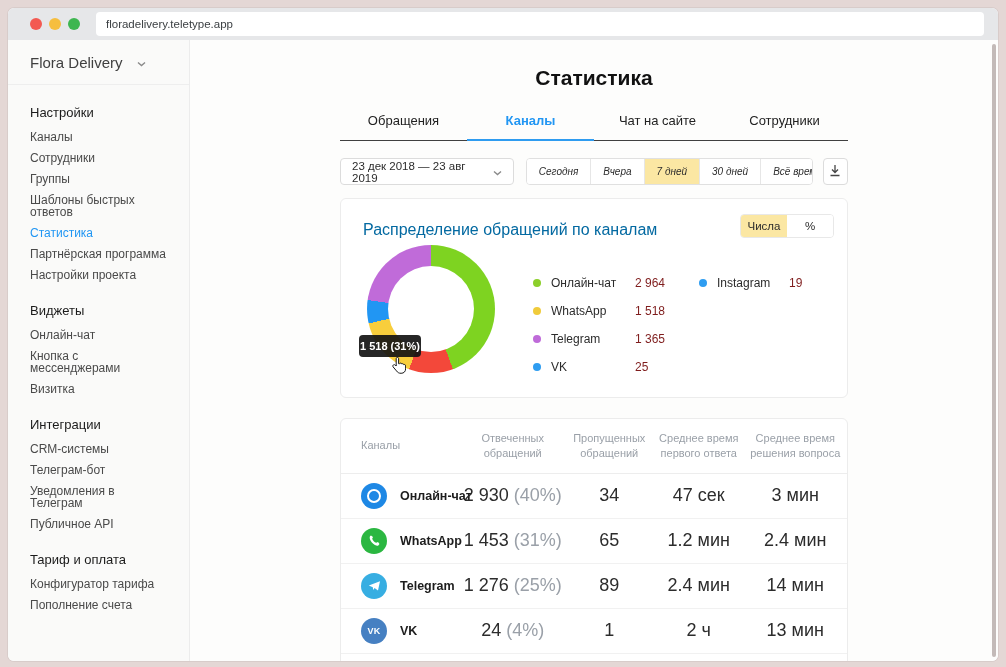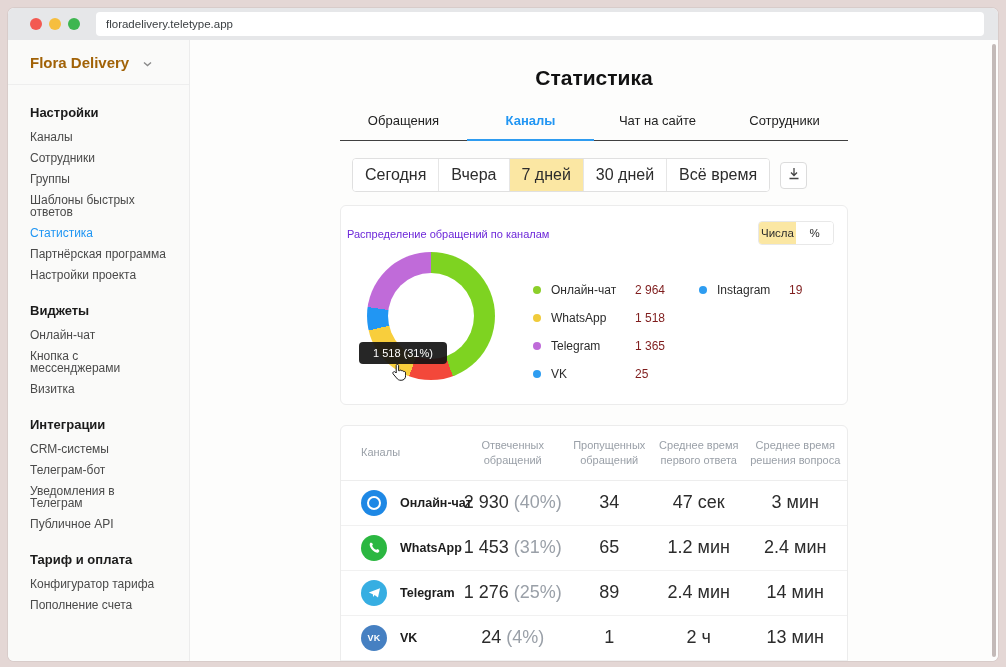--- a/index.html
+++ b/index.html
@@ -15,67 +15,67 @@
   .light.red { background:#f35a52; }
   .light.yellow { background:#f6be3f; }
   .light.green { background:#3eb650; }
   .urlbar { flex:1; height:20px; background:#ffffff; border-radius:4px; display:flex; align-items:center; padding:12px 10px; font-size:11.5px; color:#3c4043; }
 
   .winbody { display:flex; height:621px; }
 
   
   .sidebar { width:182px; background:#fafaf9; border-right:1px solid #ececec; flex-shrink:0; }
   .ws-header { height:45px; border-bottom:1px solid #eeeeee; display:flex; align-items:center; padding:0 22px; gap:14px; }
-  .ws-title { font-size:15px; font-weight:bold; color:#a16207; }
+  .ws-title { font-size:15px; font-weight:normal; color:#404040; }
   .nav { padding:20px 22px; }
   .close-settings { display:flex; align-items:center; gap:9px; font-size:12.5px; font-weight:bold; color:#1f1f1f; cursor:pointer; margin-bottom:22px; }
-  .nav-section-title { font-size:13px; font-weight:bold; color:#1b1b1b; margin:22px 0 11px; }
+  .nav-section-title { font-size:13px; font-weight:normal; color:#1b1b1b; margin:22px 0 11px; }
   .nav-section-title.first { margin-top:0; }
   .nav-item { font-size:12px; color:#4a4a4a; line-height:12px; margin-bottom:9px; cursor:pointer; }
   .nav-item.active { color:#2196f3; }
 
   
   .main { flex:1; background:#fdfdfc; overflow:hidden; display:flex; justify-content:center; position:relative; }
   .scrollstrip { position:absolute; right:2px; top:4px; bottom:4px; width:4px; background:#c3bab8; border-radius:2px; }
   .content { width:508px; padding-top:26px; }
 
   .page-title { text-align:center; font-size:21px; font-weight:bold; color:#111; }
 
   .tabs { display:flex; margin-top:13px; border-bottom:1px solid #404040; }
   .tab { flex:1; text-align:center; font-size:13px; color:#222; padding:10px 0 12px; cursor:pointer; position:relative; }
   .tab.active { color:#2196f3; font-weight:bold; }
   .tab.active::after { content:""; position:absolute; left:0; right:0; bottom:-1px; height:2px; background:#2f9cf0; }
 
   .filters { display:flex; align-items:center; margin-top:17px; }
   .date-select { display:flex; align-items:center; gap:10px; border:1px solid #dcdcdc; border-radius:4px; background:#fff; height:27px; padding:0 11px; font-size:11.5px; color:#2c2c2c; cursor:pointer; }
   .presets { display:flex; margin-left:12px; border-radius:4px; overflow:hidden; border:1px solid #e0e0e0; }
-  .preset { font-size:16px; color:#2c2c2c; background:#fff; padding:7px 12px; border-left:1px solid #e6e6e6; cursor:pointer; white-space:nowrap; }
+  .preset { font-size:10px; color:#2c2c2c; background:#fff; padding:7px 12px; border-left:1px solid #e6e6e6; cursor:pointer; white-space:nowrap;font-style:italic; }
   .preset:first-child { border-left:none; }
   .preset.active { background:#fbe7a3; }
   .dl-btn { margin-left:10px; width:27px; height:27px; border:1px solid #dcdcdc; border-radius:4px; background:#fff; display:flex; align-items:center; justify-content:center; cursor:pointer; }
 
   .card { background:#fff; border:1px solid #ececec; border-radius:6px; }
   .chart-card { margin-top:13px; height:200px; position:relative; }
-  .chart-title { position:absolute; left:6px; top:22px; font-size:11px; color:#6d28d9; }
+  .chart-title { position:absolute; left:22px; top:22px; font-size:16px; color:#0369a1; }
   .unit-toggle { position:absolute; right:13px; top:15px; display:flex; border:1px solid #e8e8e8; border-radius:4px; overflow:hidden; }
-  .unit-btn { font-size:11.5px; color:#2c2c2c; padding:5px 0; width:37px; text-align:center; cursor:pointer; background:#fff; }
+  .unit-btn { font-size:11.5px; color:#2c2c2c; padding:5px 0; width:46px; text-align:center; cursor:pointer; background:#fff; }
   .unit-btn.active { background:#fbe7a3; }
 
   .donut { position:absolute; left:26px; top:46px; width:128px; height:128px; border-radius:50%; }
   .donut::after { content:""; position:absolute; left:21px; top:21px; width:86px; height:86px; border-radius:50%; background:#fff; }
 
   .legend { position:absolute; left:192px; top:70px; }
   .legend.col2 { left:358px; }
   .lg-row { display:flex; align-items:center; height:28px; }
   .lg-dot { width:8px; height:8px; border-radius:50%; margin-right:10px; flex-shrink:0; }
   .lg-label { font-size:12px; color:#2c2c2c; width:84px; }
   .legend.col2 .lg-label { width:72px; }
   .lg-value { font-size:12px; color:#7f1d1d; }
 
-  .tooltip { position:absolute; left:18px; top:136px; background:rgba(20,20,20,.92); color:#fff; font-size:11px; font-weight:normal; padding:5px 14px; border-radius:4px; white-space:nowrap; }
+  .tooltip { position:absolute; left:18px; top:136px; background:rgba(20,20,20,.92); color:#fff; font-size:11px; font-weight:bold; padding:5px 1px; border-radius:4px; white-space:nowrap; }
   .cursor { position:absolute; left:50px; top:158px; }
 
   
   .table-card { margin-top:20px; overflow:hidden; }
   .t-head { display:flex; align-items:center; border-bottom:1px solid #ededed; padding:12px 0; min-height:46px; }
   .t-row { display:flex; align-items:center; height:45px; border-bottom:1px solid #f1f1f1; }
   .t-row:last-child { border-bottom:none; }
   .c-name { width:120px; padding-left:20px; display:flex; align-items:center; gap:13px; flex-shrink:0; }
   .c-answered { width:104px; text-align:center; }
   .c-missed { width:90px; text-align:center; }
@@ -151,20 +151,28 @@
         <div class="page-title">Статистика</div>
 
         <div class="tabs">
           <div class="tab">Обращения</div>
           <div class="tab active">Каналы</div>
           <div class="tab">Чат на сайте</div>
           <div class="tab">Сотрудники</div>
         </div>
 
         <div class="filters">
+          <div class="date-select">
+            <span>23 дек 2018 — 23 авг 2019</span>
+            <span>
+              <svg width="9" height="6" viewBox="0 0 9 6">
+                  <path d="M1 1.5l3.5 3L8 1.5" fill="none" stroke="#8a8a8a" stroke-width="1.4"></path>
+                </svg>
+            </span>
+          </div>
           <div class="presets">
             <div class="preset">Сегодня</div>
             <div class="preset">Вчера</div>
             <div class="preset active">7 дней</div>
             <div class="preset">30 дней</div>
             <div class="preset">Всё время</div>
           </div>
           <div class="dl-btn">
             <span>
               <svg width="12" height="13" viewBox="0 0 12 13">

